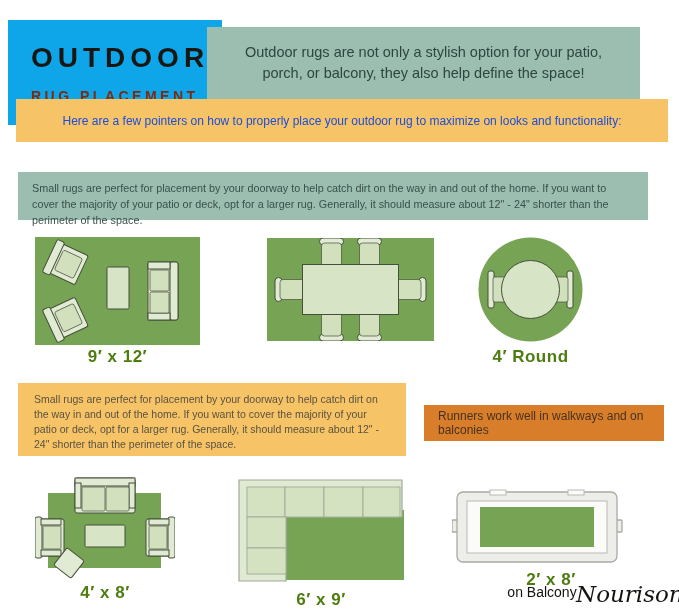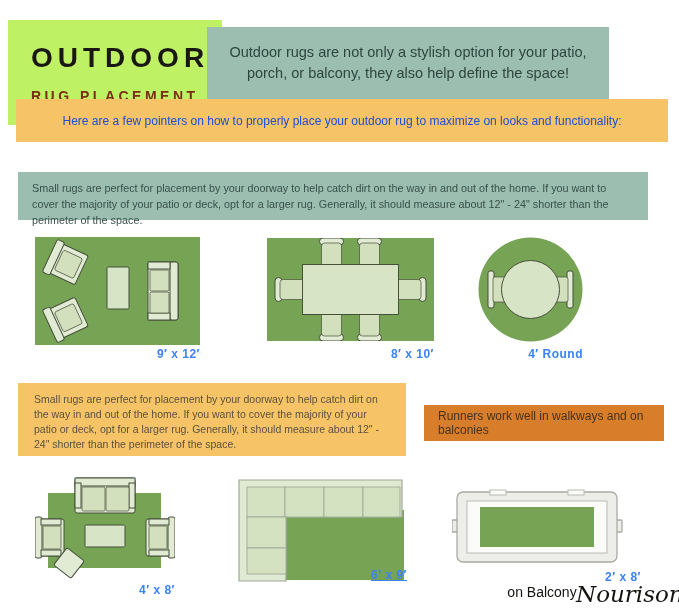--- a/index.html
+++ b/index.html
@@ -3,43 +3,43 @@
 <meta charset="utf-8">
 <style>
   html,body { margin:0; padding:0; background:#ffffff; }
   .stage {
     position:relative; width:679px; height:615px; background:#ffffff;
     font-family:"Liberation Sans", sans-serif; overflow:hidden;
   }
   .abs { position:absolute; }
 
   
-  .title-box { left:8px; top:20px; width:214px; height:105px; background:#bef264; box-sizing:border-box; padding:24px 0 0 23px; }
+  .title-box { left:8px; top:20px; width:214px; height:105px; background:#0ea5e9; box-sizing:border-box; padding:24px 0 0 23px; }
   .title-main { font-size:28px; font-weight:bold; letter-spacing:5px; color:#1A1712; line-height:1; }
   .title-sub  { font-size:14px; font-weight:600; letter-spacing:3.5px; color:#7D2B12; margin-top:16px; }
 
-  .intro-box { left:207px; top:27px; width:402px; height:72px; background:#9BBEB1;
+  .intro-box { left:207px; top:27px; width:433px; height:72px; background:#9BBEB1;
                display:flex; align-items:center; justify-content:center; }
   .intro-text { font-size:14.5px; color:#2E453E; line-height:1.45; text-align:center; padding:0 16px; }
 
   .banner { left:16px; top:99px; width:652px; height:43px; background:#F6C367;
             display:flex; align-items:center; justify-content:center; }
   .banner-text { font-size:12px; color:#1d4ed8; }
 
   
   .note-teal { left:18px; top:172px; width:630px; height:48px; background:#9BBEB1;
                box-sizing:border-box; padding:8px 14px; font-size:10.8px; color:#39504A; line-height:1.5; }
   .note-yellow { left:18px; top:383px; width:388px; height:73px; background:#F6C367;
                  box-sizing:border-box; padding:9px 16px; font-size:10.5px; color:#5A5240; line-height:1.42; }
   .runner-box { left:424px; top:405px; width:240px; height:36px; background:#D87E2B;
                 display:flex; align-items:center; box-sizing:border-box; padding-left:14px;
                 font-size:12px; color:#47321E; }
 
   
-  .dim-label { font-weight:bold; font-size:12px; color:#3b82f6; text-align:right; letter-spacing:0.5px; }
+  .dim-label { font-weight:bold; font-size:17px; color:#4d7c0f; text-align:center; letter-spacing:0.5px; }
   .dim-sublabel { font-size:14px; color:#14120E; text-align:center; }
 
   
   .rug   { fill:#77A355; }
   .shell { fill:#E1EAD3; stroke:#454F3A; stroke-width:1; }
   .cush  { fill:#D2E0BD; stroke:#454F3A; stroke-width:0.7; }
   .tbl   { fill:#D7E4C5; stroke:#454F3A; stroke-width:1; }
   .sec-shell { fill:#E0E9D2; stroke:#9EAA98; stroke-width:1.2; }
   .sec-cush  { fill:#D5E2C2; stroke:#9EAA98; stroke-width:0.9; }
   .balc-out  { fill:#EDEEEA; stroke:#A8ABA3; stroke-width:1.3; }
@@ -101,21 +101,20 @@
     </defs>
     <rect class="rug" width="167" height="103"></rect>
     <use href="#dchair" transform="translate(64.5,16)"></use>
     <use href="#dchair" transform="translate(102.5,16)"></use>
     <use href="#dchair" transform="translate(64.5,87) rotate(180)"></use>
     <use href="#dchair" transform="translate(102.5,87) rotate(180)"></use>
     <use href="#dchair" transform="translate(24,51.5) rotate(-90)"></use>
     <use href="#dchair" transform="translate(143,51.5) rotate(90)"></use>
     <rect class="tbl" x="35.5" y="26.5" width="96" height="50"></rect>
   </svg>
-  <div class="abs dim-label" style="left:267px; top:347px; width:167px;">8′ x 10′</div>
 
   <svg class="abs" style="left:478px; top:237px;" width="105" height="105" viewBox="0 0 105 105">
     <circle class="rug" cx="52.5" cy="52.5" r="52"></circle>
     <g>
       <rect class="shell" x="10" y="34" width="6" height="37" rx="2"></rect>
       <rect class="cush" x="15" y="40" width="16" height="25" rx="2"></rect>
     </g>
     <g>
       <rect class="shell" x="89" y="34" width="6" height="37" rx="2"></rect>
       <rect class="cush" x="74" y="40" width="16" height="25" rx="2"></rect>
@@ -163,21 +162,21 @@
     <g>
       <path class="sec-shell" d="M4,4 H167 V41 H51 V105 H4 Z"></path>
       <rect class="sec-cush" x="12" y="11" width="38" height="30"></rect>
       <rect class="sec-cush" x="50" y="11" width="39" height="30"></rect>
       <rect class="sec-cush" x="89" y="11" width="39" height="30"></rect>
       <rect class="sec-cush" x="128" y="11" width="37" height="30"></rect>
       <rect class="sec-cush" x="12" y="41" width="39" height="31"></rect>
       <rect class="sec-cush" x="12" y="72" width="39" height="26"></rect>
     </g>
   </svg>
-  <div class="abs dim-label" style="left:235px; top:568px; width:172px;text-decoration:underline;">6′ x 9′</div>
+  <div class="abs dim-label" style="left:235px; top:590px; width:172px;">6′ x 9′</div>
 
   <svg class="abs" style="left:452px; top:487px;" width="180" height="80" viewBox="0 0 180 80">
     <g>
       <rect class="balc-out" x="0" y="33" width="8" height="12" rx="1"></rect>
       <rect class="balc-out" x="162" y="33" width="8" height="12" rx="1"></rect>
       <rect class="balc-out" x="5" y="5" width="160" height="70" rx="6"></rect>
       <rect class="balc-in" x="38" y="3" width="16" height="5"></rect>
       <rect class="balc-in" x="116" y="3" width="16" height="5"></rect>
       <rect class="balc-in" x="15" y="14" width="140" height="52"></rect>
     </g>

